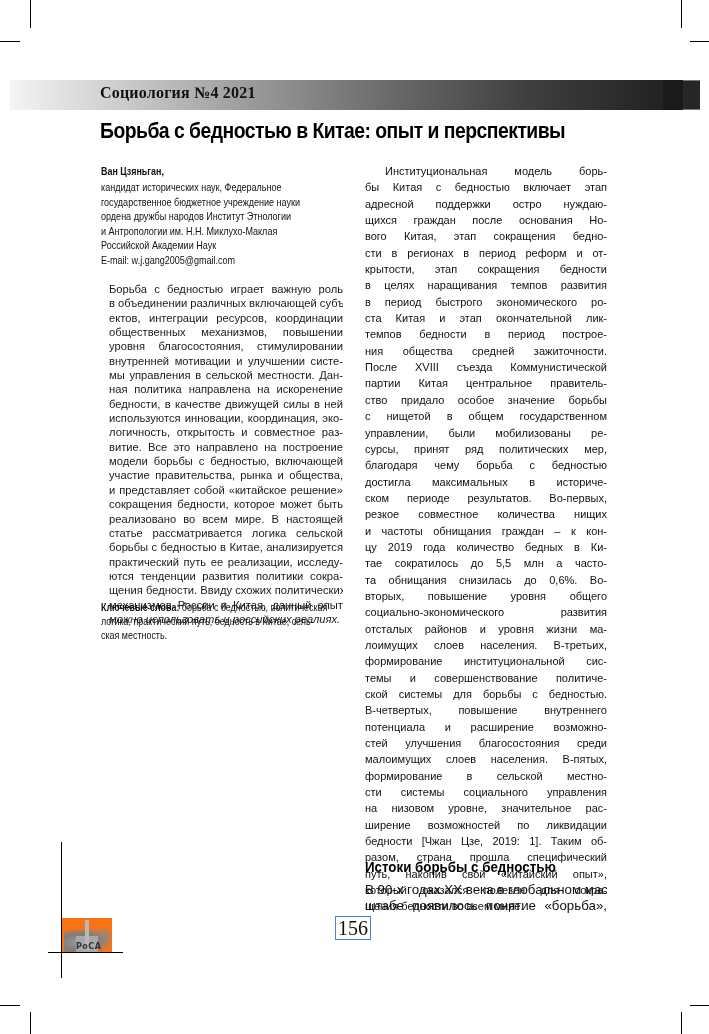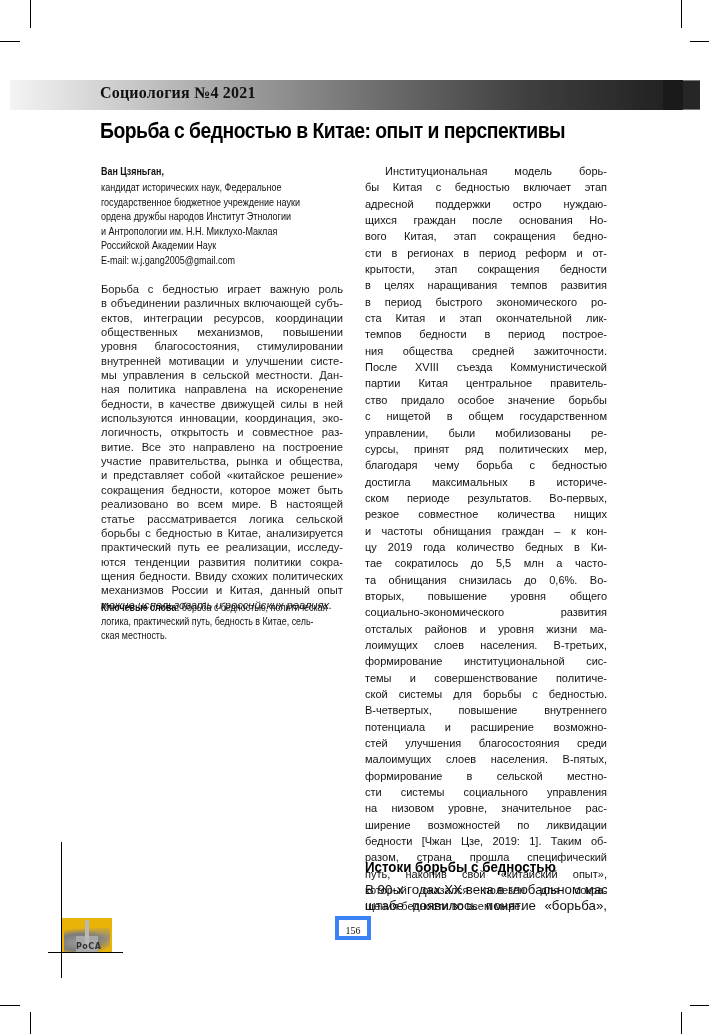--- a/index.html
+++ b/index.html
@@ -8,34 +8,34 @@
   .header-bar { position: absolute; left: 10px; top: 80px; width: 690px; height: 30px;
     background: linear-gradient(to right, #f4f4f4 0%, #cfcfcf 15%, #9a9a9a 35%, #6a6a6a 55%, #3f3f3f 75%, #262626 92%, #1b1b1b 100%); }
   .header-bar .blk1 { position: absolute; left: 653px; top: 0; width: 20px; height: 30px; background: #1a1a1a; }
   .header-bar .blk2 { position: absolute; left: 673px; top: 0; width: 17px; height: 30px; background: #262626; border-top:1px solid #777; border-bottom:1px solid #777; box-sizing:border-box;}
   .journal { position: absolute; left: 100px; top: 84px; font-family: "Liberation Serif", serif; font-weight: bold; font-size: 16px; color: #111; letter-spacing: 0.2px; }
   .title { position: absolute; left: 100px; top: 118px; font-family: "Liberation Sans", sans-serif; font-weight: bold; font-size: 22.5px; color: #000; letter-spacing: -0.6px; transform: scaleX(0.86); transform-origin: left top; white-space: nowrap; }
   .author-name { position: absolute; left: 101px; top: 165px; font-weight: bold; font-size: 10.5px; transform: scaleX(0.85); transform-origin: left top; white-space: nowrap; }
   .affil { position: absolute; left: 101px; top: 180px; font-size: 10.5px; line-height: 14.6px; transform: scaleX(0.86); transform-origin: left top; white-space: nowrap; }
   .affil div { white-space: nowrap; }
   .abstract { position: absolute; left: 101px; top: 282px; width: 242px; font-size: 11.2px; line-height: 14.35px; text-align: justify; color: #1a1a1a; }
-  .abstract .ln { display: block; text-align: justify; text-align-last: justify; white-space: nowrap; overflow: hidden; height: 14.35px; }
+  .abstract .ln { display: block; text-align: justify; text-align-last: justify; white-space: nowrap; overflow: hidden; height: 14.35px; margin-left: 8px; }
   .abstract .ln.last { text-align-last: left; font-style: italic; }
   .keywords { position: absolute; left: 101px; top: 601px; width: 285px; font-size: 10.5px; line-height: 13.8px; transform: scaleX(0.85); transform-origin: left top; }
   .keywords .ln { display:block; white-space: nowrap; }
   .kw-label { font-weight: bold; }
   .body { position: absolute; left: 365px; top: 163px; width: 242px; font-size: 11px; line-height: 16.35px; color: #111; }
   .body .ln { display: block; text-align: justify; text-align-last: justify; white-space: nowrap; overflow: hidden; height: 16.35px; }
   .body .ln.last { text-align-last: left; }
   .body .ln.indent { padding-left: 20px; }
   .section-heading { position: absolute; left: 365px; top: 858px; font-weight: bold; font-size: 15.5px; transform: scaleX(0.86); transform-origin: left top; white-space: nowrap; color:#000; }
   .body2 { position: absolute; left: 365px; top: 882px; width: 242px; font-size: 13.3px; line-height: 16.35px; color: #111; }
   .body2 .ln { display: block; text-align: justify; text-align-last: justify; white-space: nowrap; overflow: hidden; height: 16.35px; }
-  .page-num { position: absolute; left: 335px; top: 916px; width: 36px; height: 24px; border: 4px solid #3b82f6; box-sizing: border-box; font-family: "Liberation Serif", serif; font-size: 10px; text-align: center; line-height: 22px; }
-  .logo { position: absolute; left: 62px; top: 918px; width: 50px; height: 34px; background: #eab308; overflow: hidden; }
+  .page-num { position: absolute; left: 335px; top: 916px; width: 36px; height: 24px; border: 1px solid #3b82f6; box-sizing: border-box; font-family: "Liberation Serif", serif; font-size: 20px; text-align: center; line-height: 22px; }
+  .logo { position: absolute; left: 62px; top: 918px; width: 50px; height: 34px; background: #f97316; overflow: hidden; }
   .logo .fog { position:absolute; left:2px; top:10px; width:46px; height:24px; background: radial-gradient(ellipse at 30% 60%, #9a9a9a 0%, #7c7c7c 40%, transparent 70%), radial-gradient(ellipse at 80% 40%, #8a8a8a 0%, transparent 60%); }
   .logo .tower { position:absolute; left:23px; top:2px; width:4px; height:30px; background:#b8b8b8; }
   .logo .base { position:absolute; left:14px; top:18px; width:22px; height:16px; background:#a8a8a8; }
   .logo .txt { position:absolute; left:14px; top:24px; font-size:8px; font-weight:bold; color:#333; letter-spacing:0.5px; font-family: "DejaVu Sans", sans-serif; }
 </style>
 </head>
 <body>
 
 <div class="mark" style="left:30px;top:0;width:1px;height:28px;"></div>
 <div class="mark" style="left:681px;top:0;width:1px;height:28px;"></div>
@@ -72,20 +72,21 @@
     <span class="ln">ектов, интеграции ресурсов, координации</span>
     <span class="ln">общественных механизмов, повышении</span>
     <span class="ln">уровня благосостояния, стимулировании</span>
     <span class="ln">внутренней мотивации и улучшении систе-</span>
     <span class="ln">мы управления в сельской местности. Дан-</span>
     <span class="ln">ная политика направлена на искоренение</span>
     <span class="ln">бедности, в качестве движущей силы в ней</span>
     <span class="ln">используются инновации, координация, эко-</span>
     <span class="ln">логичность, открытость и совместное раз-</span>
     <span class="ln">витие. Все это направлено на построение</span>
+    <span class="ln">модели борьбы с бедностью, включающей</span>
     <span class="ln">участие правительства, рынка и общества,</span>
     <span class="ln">и представляет собой «китайское решение»</span>
     <span class="ln">сокращения бедности, которое может быть</span>
     <span class="ln">реализовано во всем мире. В настоящей</span>
     <span class="ln">статье рассматривается логика сельской</span>
     <span class="ln">борьбы с бедностью в Китае, анализируется</span>
     <span class="ln">практический путь ее реализации, исследу-</span>
     <span class="ln">ются тенденции развития политики сокра-</span>
     <span class="ln">щения бедности. Ввиду схожих политических</span>
     <span class="ln">механизмов России и Китая, данный опыт</span>

